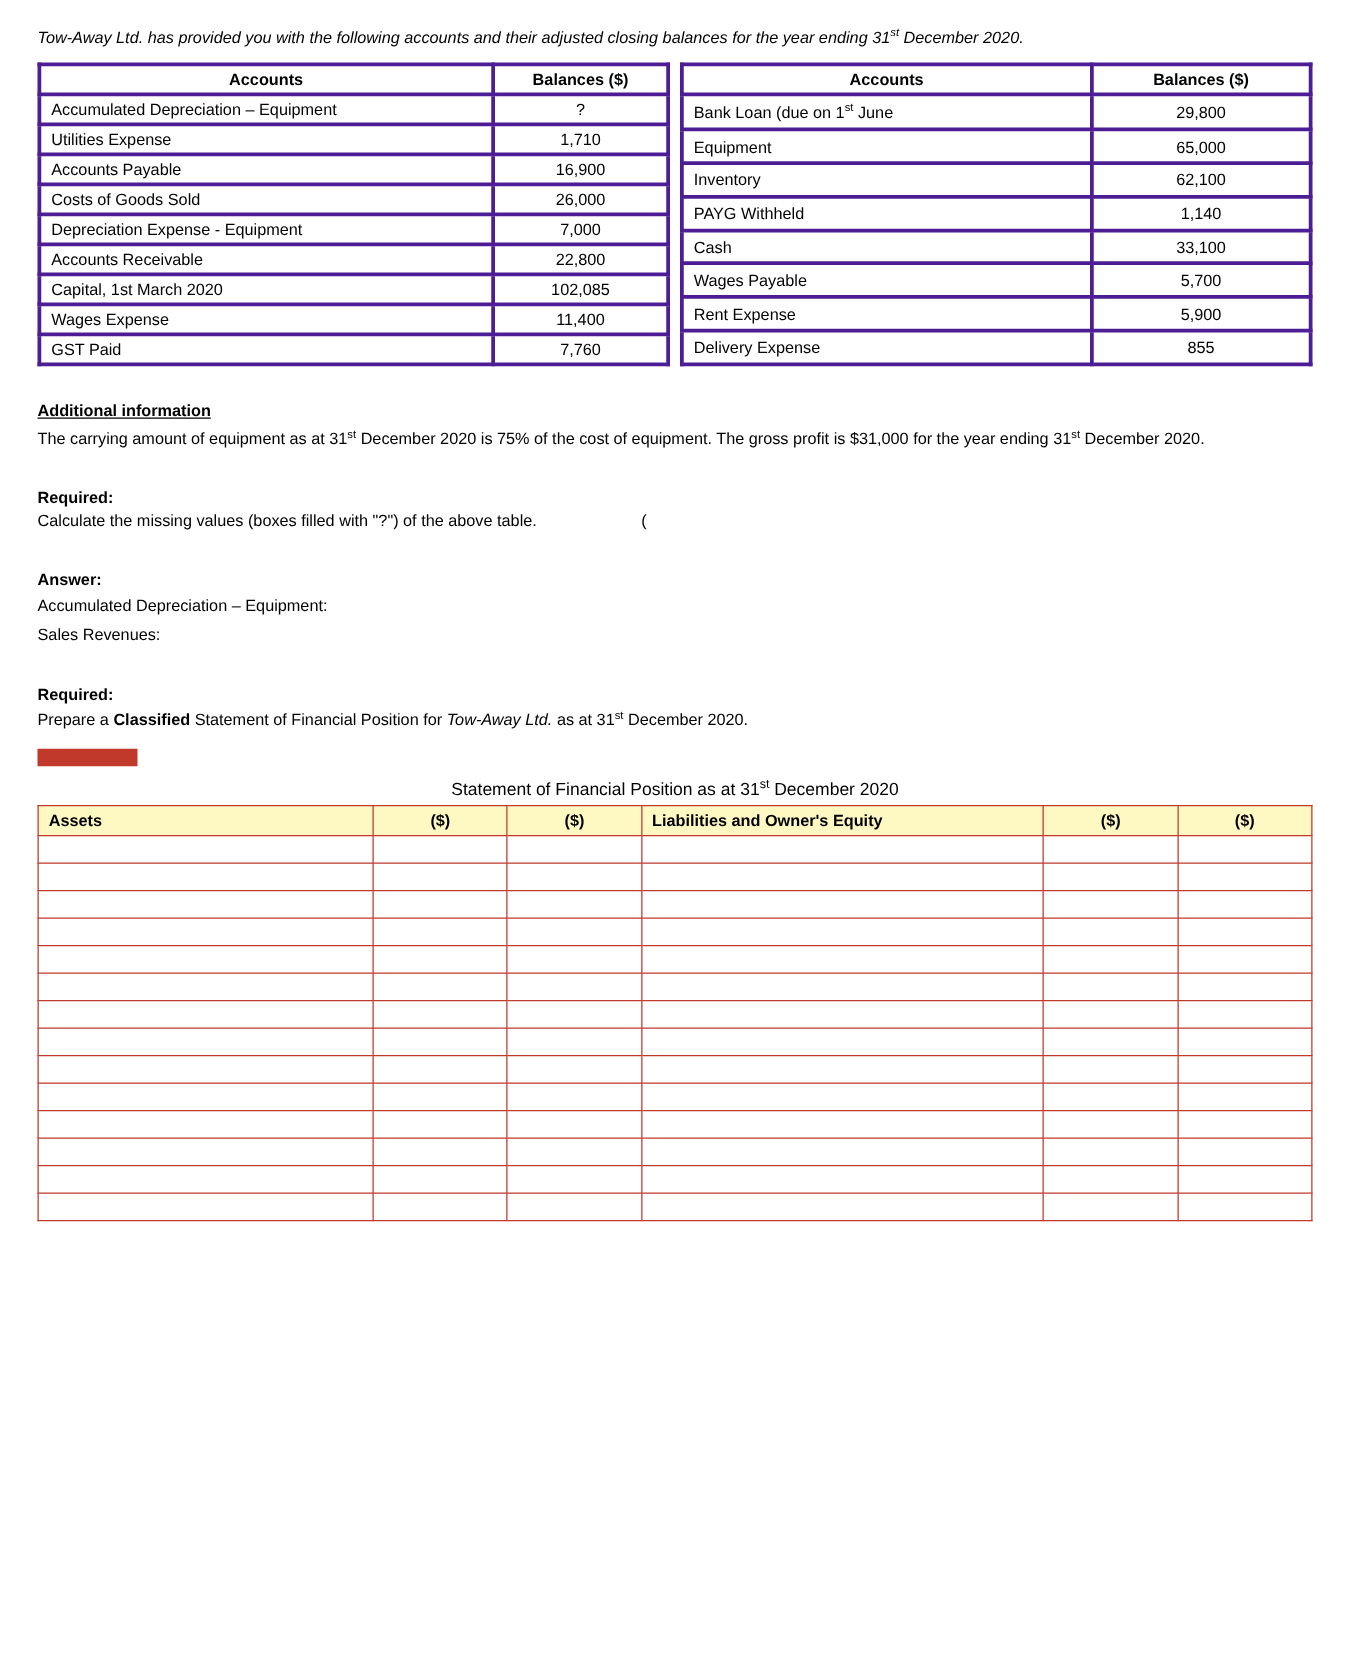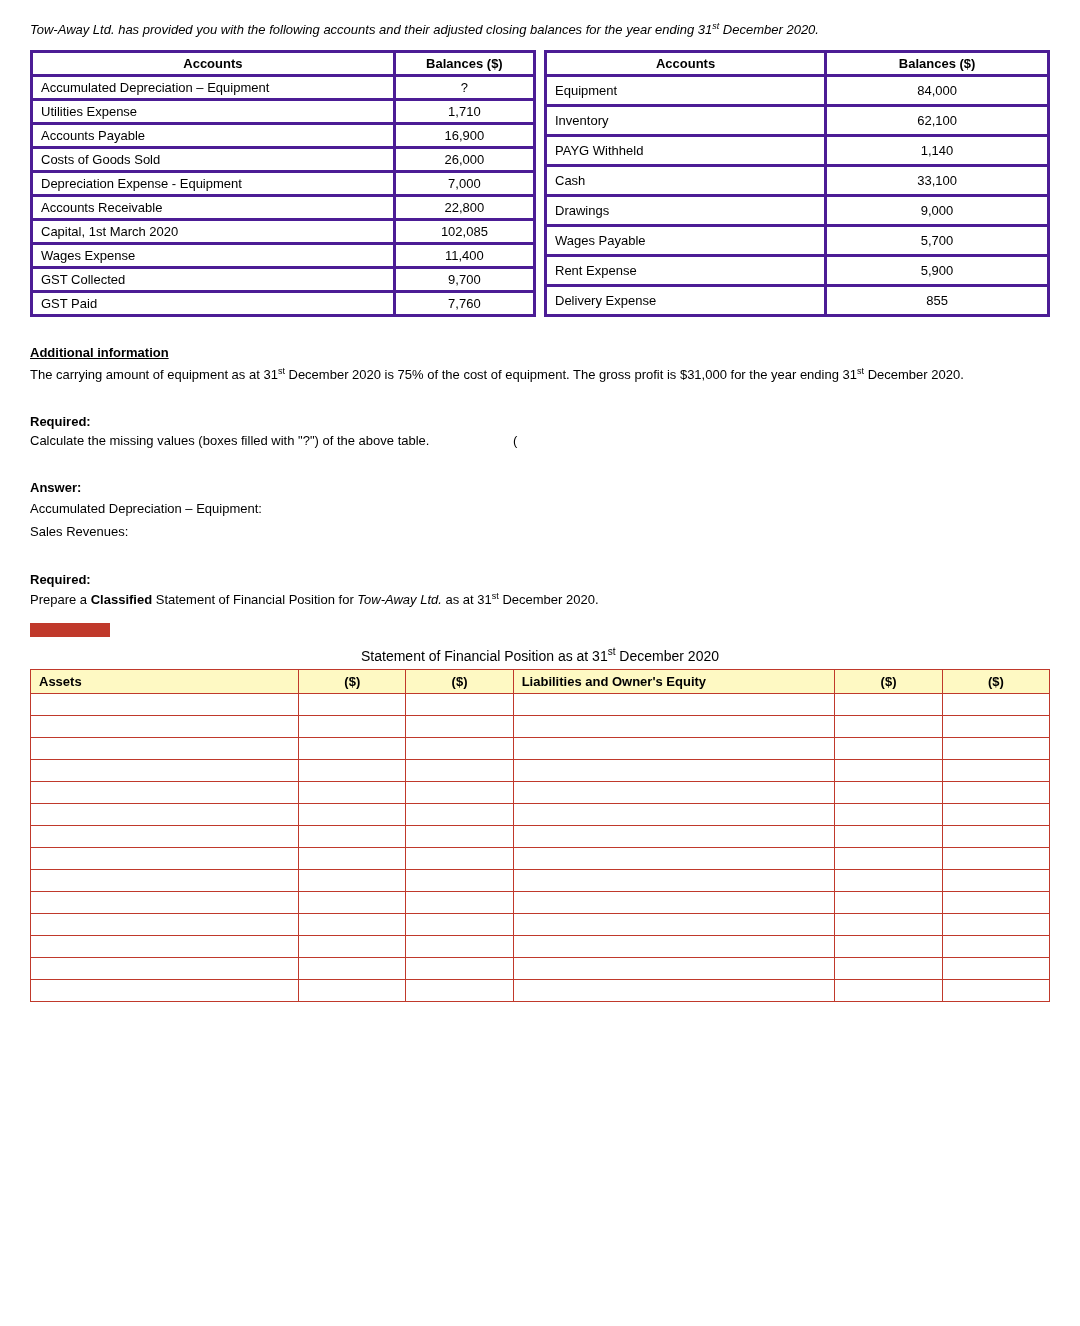--- a/index.html
+++ b/index.html
@@ -150,57 +150,53 @@
         </tr>
         <tr>
           <td>Capital, 1st March 2020</td>
           <td class="center">102,085</td>
         </tr>
         <tr>
           <td>Wages Expense</td>
           <td class="center">11,400</td>
         </tr>
         <tr>
-          <td>GST Collected</td>
-          <td class="center">9,700</td>
-        </tr>
-        <tr>
           <td>GST Paid</td>
           <td class="center">7,760</td>
         </tr>
       </tbody>
   </table>
 
   <table class="account-table">
     <thead>
       <tr>
         <th>Accounts</th>
         <th>Balances ($)</th>
       </tr>
     </thead>
     <tbody id="right-table-body">
+    <tr>
+          <td>Bank Loan (due on 1<sup>st</sup> June</td>
+          <td class="center">29,800</td>
+        </tr>
         <tr>
           <td>Equipment</td>
-          <td class="center">84,000</td>
+          <td class="center">65,000</td>
         </tr>
         <tr>
           <td>Inventory</td>
           <td class="center">62,100</td>
         </tr>
         <tr>
           <td>PAYG Withheld</td>
           <td class="center">1,140</td>
         </tr>
         <tr>
           <td>Cash</td>
           <td class="center">33,100</td>
-        </tr>
-        <tr>
-          <td>Drawings</td>
-          <td class="center">9,000</td>
         </tr>
         <tr>
           <td>Wages Payable</td>
           <td class="center">5,700</td>
         </tr>
         <tr>
           <td>Rent Expense</td>
           <td class="center">5,900</td>
         </tr>
         <tr>

